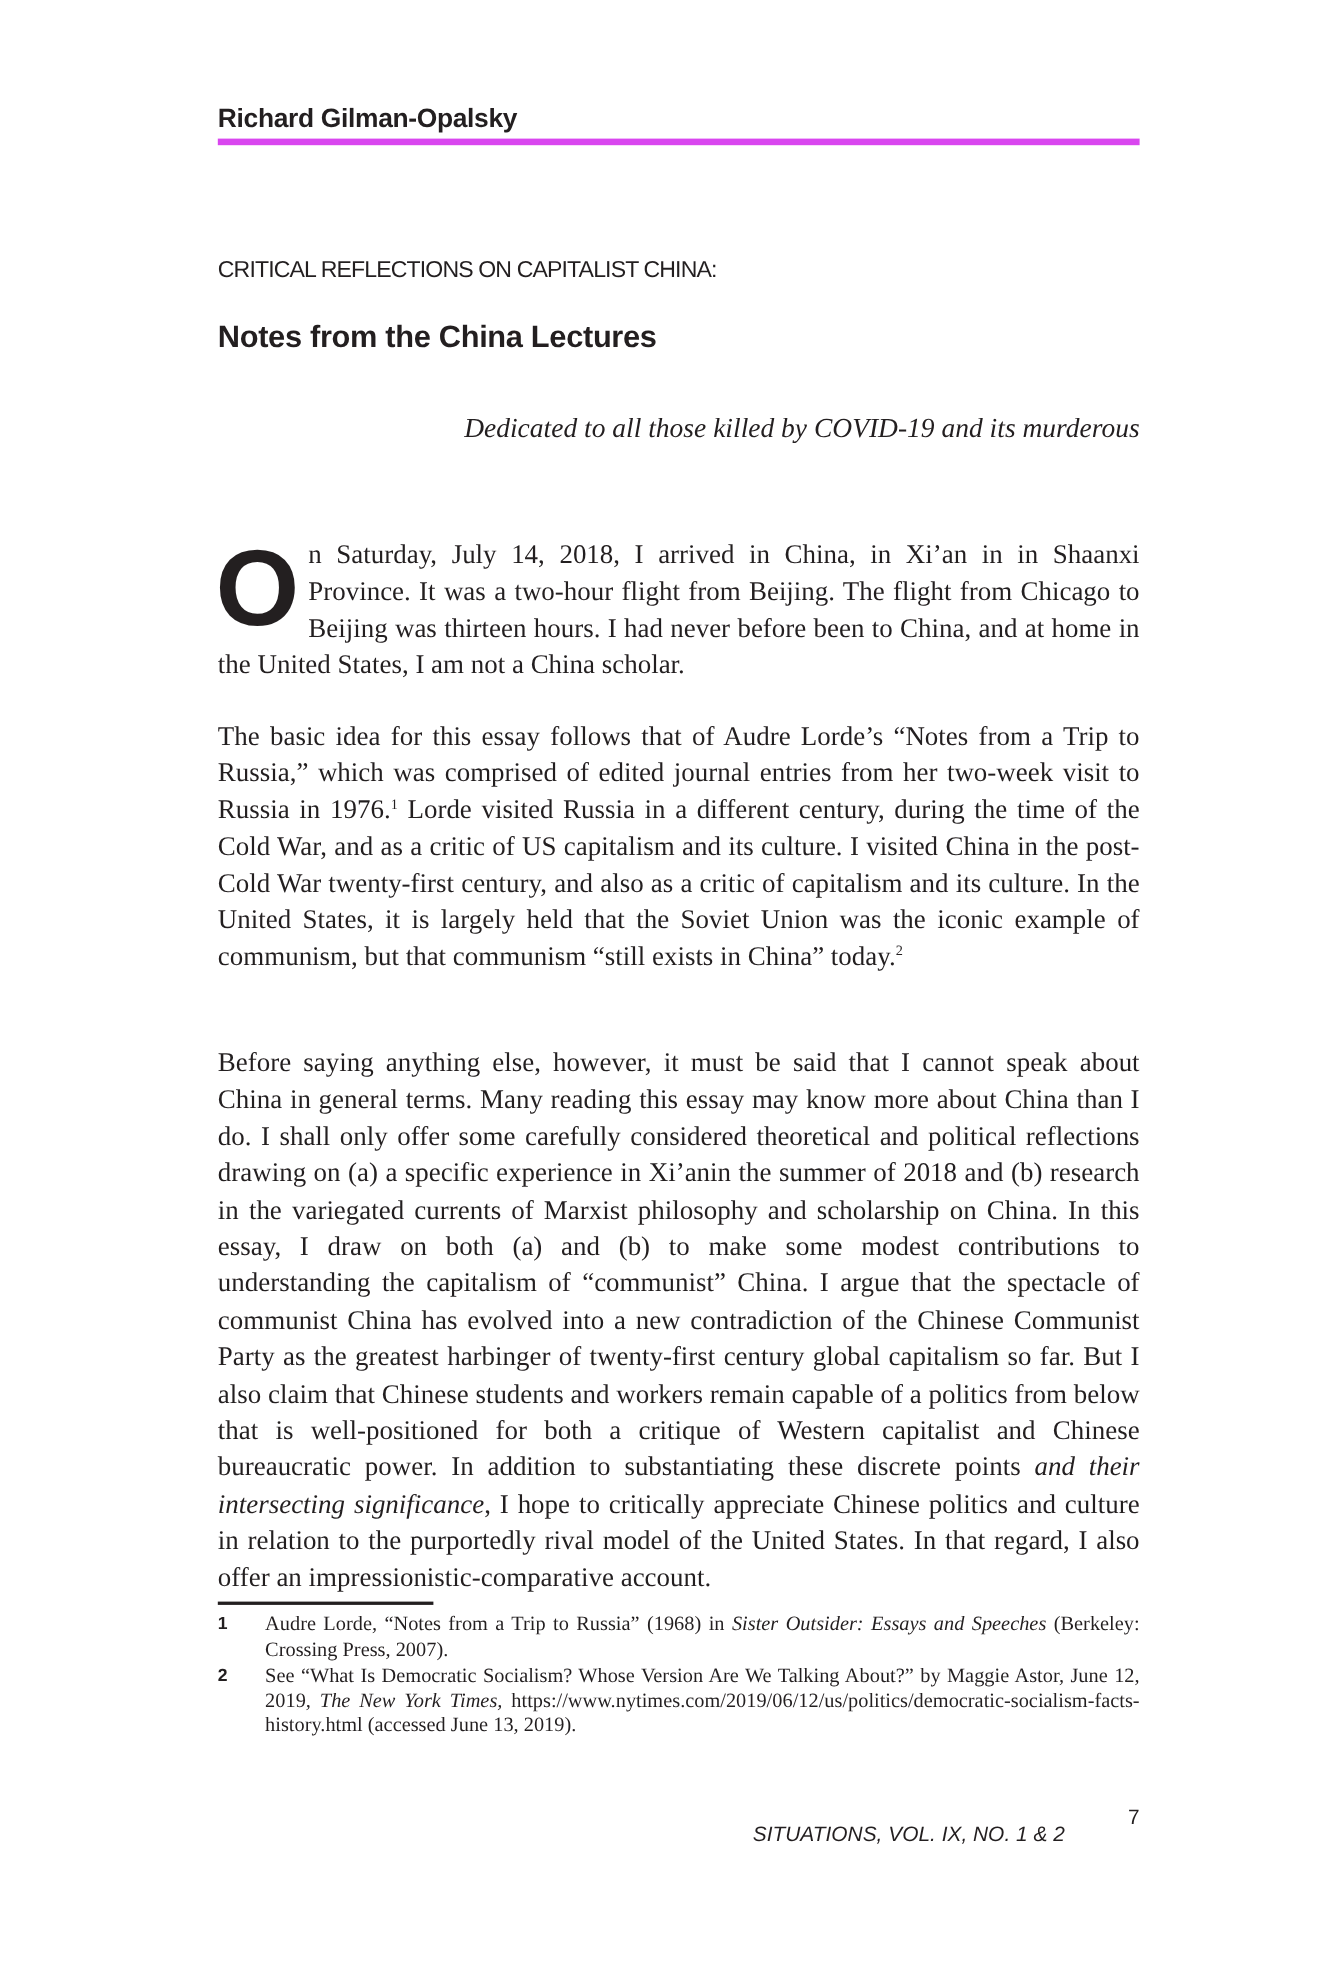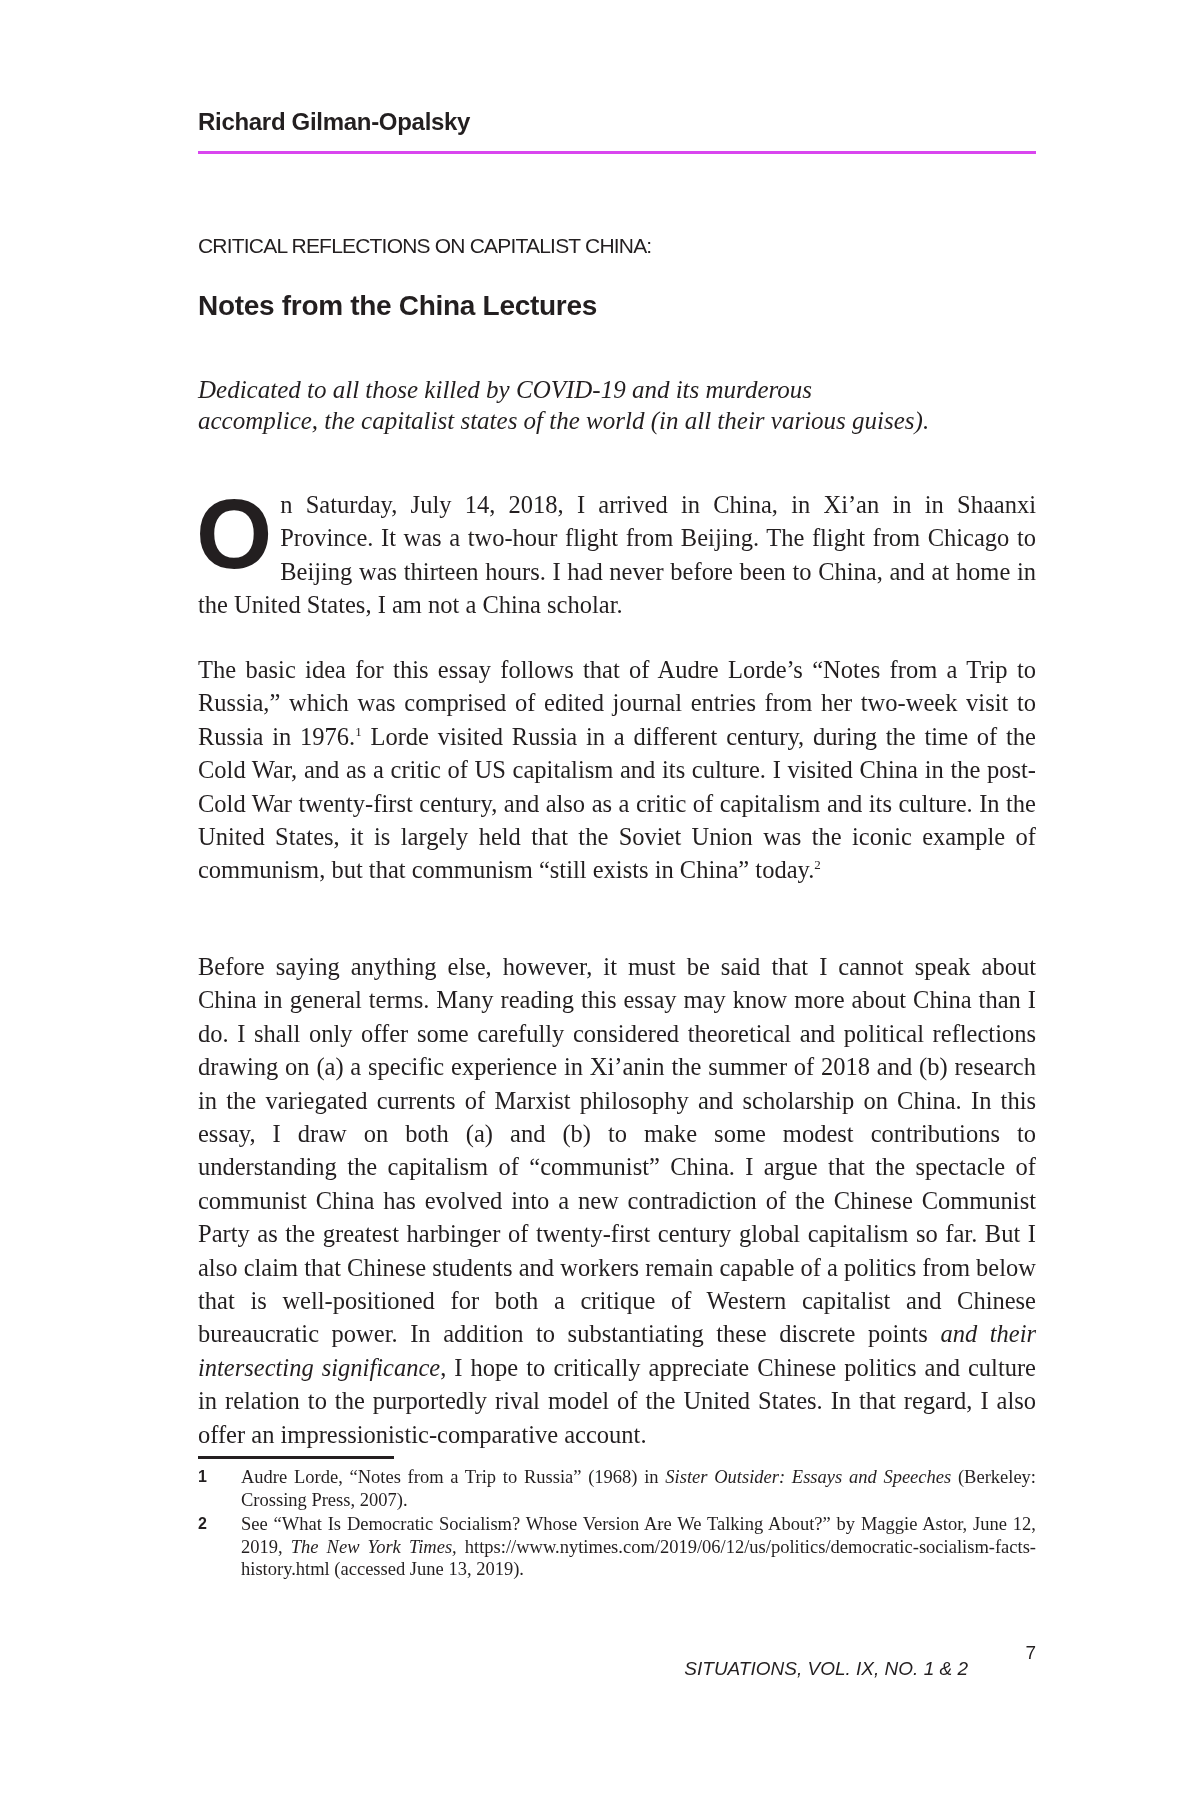--- a/index.html
+++ b/index.html
@@ -1,21 +1,21 @@
 <!DOCTYPE html>
 <html><head>
 <meta charset="utf-8">
 <style>
   html, body { margin:0; padding:0; background:#ffffff; }
   body { width:1200px; height:1800px; position:relative; overflow:hidden; color:#231f20; }
   .page { position:absolute; left:198px; width:838px; top:0; }
-  .running-head { position:absolute; top:108px; left:0; width:838px; font-family:"Liberation Sans", sans-serif; font-weight:bold; font-size:24px; letter-spacing:-0.3px; padding-bottom:15px; border-bottom:3px solid #d946ef; }
+  .running-head { position:absolute; top:94px; left:0; width:838px; font-family:"Liberation Sans", sans-serif; font-weight:bold; font-size:24px; letter-spacing:-0.3px; padding-bottom:4px; border-bottom:6px solid #d946ef; }
   .title { position:absolute; top:234px; left:0; width:838px; font-family:"Liberation Sans", sans-serif; font-weight:normal; font-size:21px; letter-spacing:-0.8px; white-space:nowrap; }
   .subtitle { position:absolute; top:290px; left:0; font-family:"Liberation Sans", sans-serif; font-weight:bold; font-size:28px; letter-spacing:-0.3px; }
-  .dedication { position:absolute; top:374px; left:0; width:838px; text-align:left; font-family:"Liberation Serif", serif; font-style:italic; font-size:25px; line-height:31px; }
+  .dedication { position:absolute; top:374px; left:0; width:838px; text-align:right; font-family:"Liberation Serif", serif; font-style:italic; font-size:25px; line-height:31px; }
   .body-text { font-family:"Liberation Serif", serif; font-size:24.5px; line-height:33.4px; text-align:justify; }
   .para { position:absolute; left:0; width:838px; margin:0; }
   .p1 { top:488px; }
   .p2 { top:653px; }
   .p3 { top:950px; }
   .dropcap { float:left; font-family:"Liberation Sans", sans-serif; font-weight:bold; font-size:98px; line-height:80px; margin:6px 8px 0 -2px; }
   sup { font-size:13px; line-height:0; vertical-align:9px; }
   em { font-style:italic; }
   .fn-rule { position:absolute; top:1456px; left:0; width:196px; border-top:3px solid #231f20; }
   .footnotes { position:absolute; top:1466px; left:0; width:838px; font-family:"Liberation Serif", serif; font-size:18.5px; line-height:22.5px; }
@@ -31,21 +31,20 @@
 
 <div class="page">
 
   <div class="running-head">Richard Gilman-Opalsky</div>
 
   <div class="title">CRITICAL REFLECTIONS ON CAPITALIST CHINA:</div>
   <div class="subtitle">Notes from the China Lectures</div>
 
   <div class="dedication">
     <div>Dedicated to all those killed by COVID-19 and its murderous</div>
-    <div>accomplice, the capitalist states of the world (in all their various guises).</div>
   </div>
 
   <p class="para p1 body-text">
     <span class="dropcap">O</span><span>n Saturday, July 14, 2018, I arrived in China, in Xi’an in in Shaanxi Province. It was a two-hour flight from Beijing. The flight from Chicago to Beijing was thirteen hours. I had never before been to China, and at home in the United States, I am not a China scholar.</span>
   </p>
 
   <p class="para p2 body-text">
     <span>The basic idea for this essay follows that of Audre Lorde’s “Notes from a Trip to Russia,” which was comprised of edited journal entries from her two-week visit to Russia in 1976.</span><sup>1</sup><span> Lorde visited Russia in a different century, during the time of the Cold War, and as a critic of US capitalism and its culture. I visited China in the post-Cold War twenty-first century, and also as a critic of capitalism and its culture. In the United States, it is largely held that the Soviet Union was the iconic example of communism, but that communism “still exists in China” today.</span><sup>2</sup>
   </p>
 

